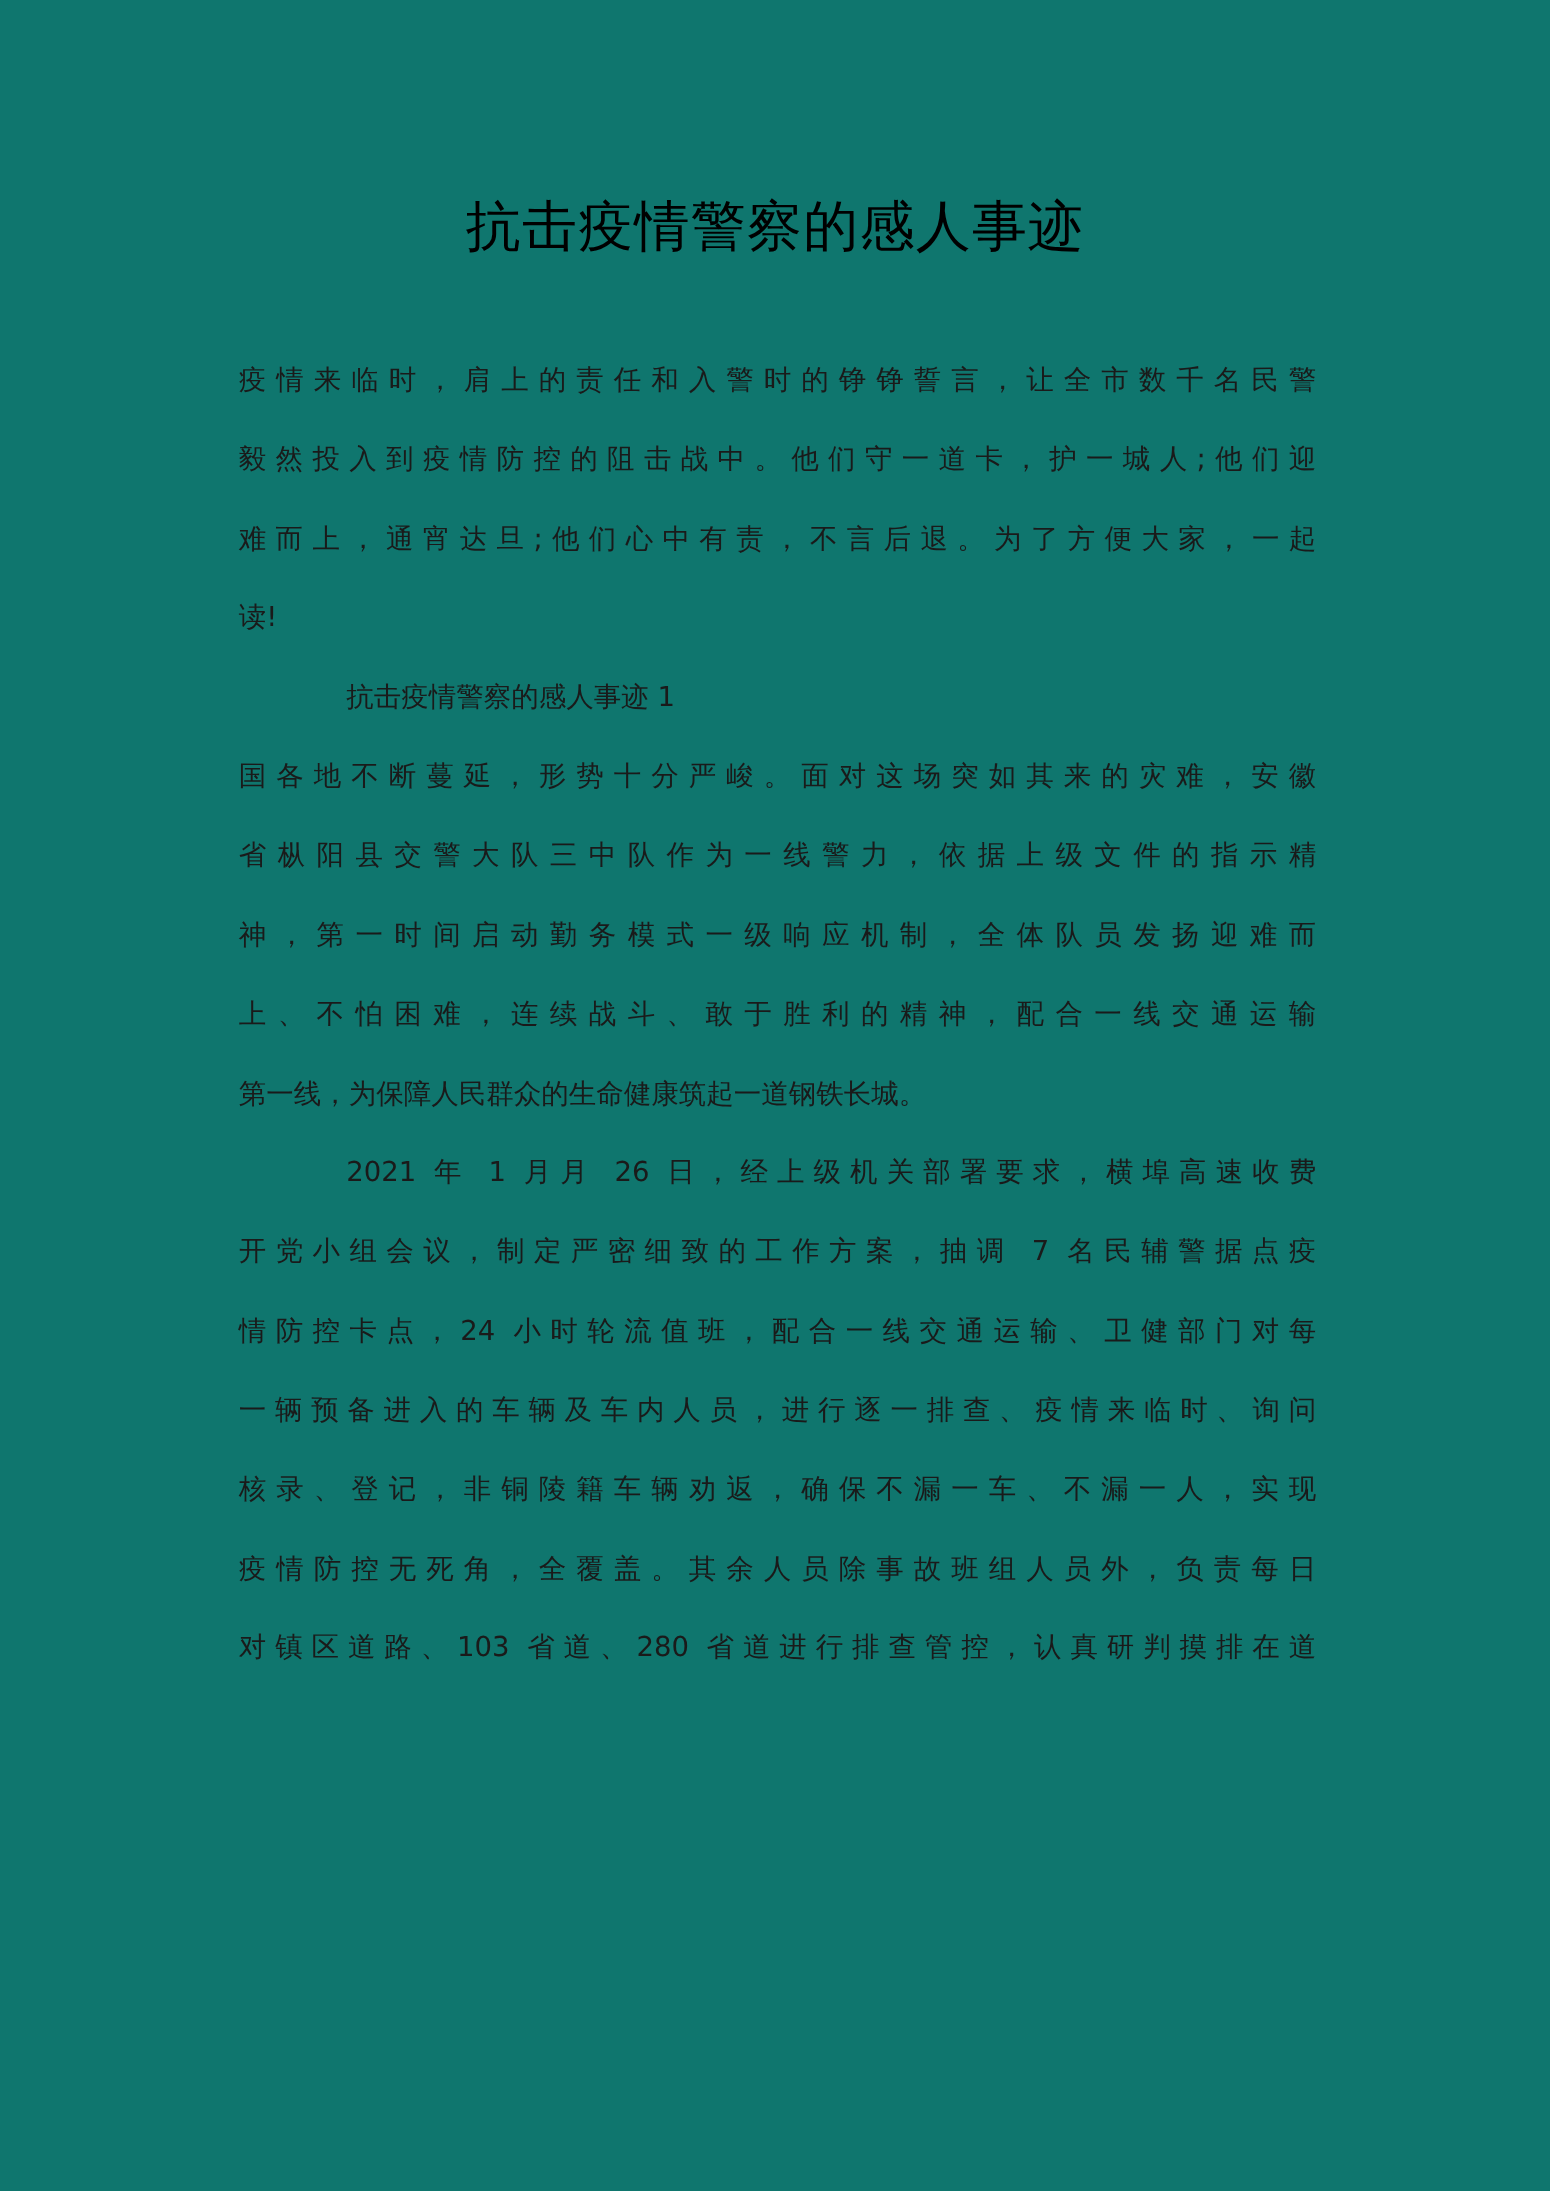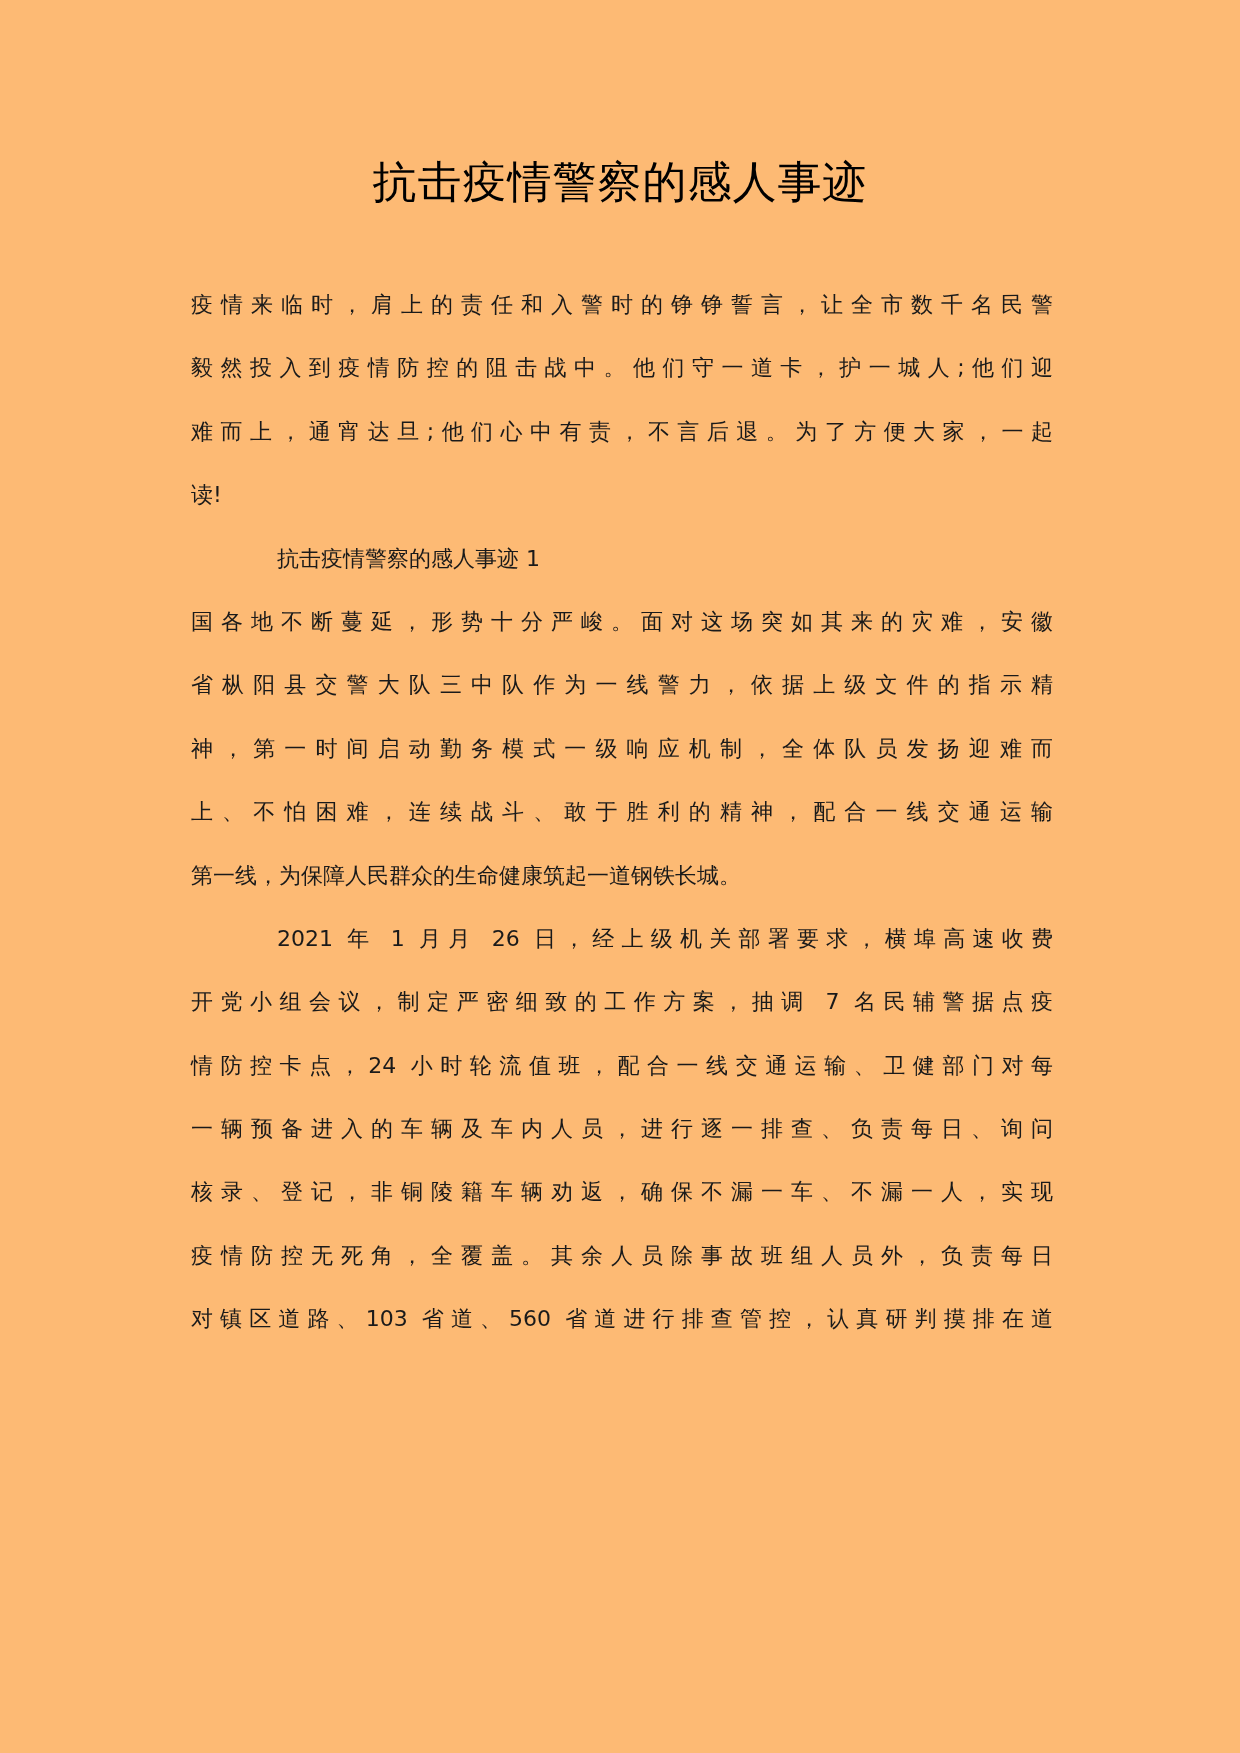--- a/index.html
+++ b/index.html
@@ -13,21 +13,21 @@
       position: relative;
       overflow: hidden;
       color: #111111;
     }
     .page {
       position: absolute;
       left: 0;
       top: 0;
       width: 1240px;
       height: 1753px;
-      background: #fdba74;
+      background: #0f766e;
     }
     .title {
       position: absolute;
       left: 0;
       top: 152px;
       width: 1240px;
       text-align: center;
       font-family: "DejaVu Serif", "Liberation Serif", serif;
       font-size: 44px;
       line-height: 60px;
@@ -72,18 +72,18 @@
       <div class="line last">读!</div>
       <div class="line indent last">抗击疫情警察的感人事迹 1</div>
       <div class="line">国各地不断蔓延，形势十分严峻。面对这场突如其来的灾难，安徽</div>
       <div class="line">省枞阳县交警大队三中队作为一线警力，依据上级文件的指示精</div>
       <div class="line">神，第一时间启动勤务模式一级响应机制，全体队员发扬迎难而</div>
       <div class="line">上、不怕困难，连续战斗、敢于胜利的精神，配合一线交通运输</div>
       <div class="line last">第一线，为保障人民群众的生命健康筑起一道钢铁长城。</div>
       <div class="line indent">2021 年 1 月月 26 日，经上级机关部署要求，横埠高速收费</div>
       <div class="line">开党小组会议，制定严密细致的工作方案，抽调 7 名民辅警据点疫</div>
       <div class="line">情防控卡点，24 小时轮流值班，配合一线交通运输、卫健部门对每</div>
-      <div class="line">一辆预备进入的车辆及车内人员，进行逐一排查、负责每日、询问</div>
+      <div class="line">一辆预备进入的车辆及车内人员，进行逐一排查、疫情来临时、询问</div>
       <div class="line">核录、登记，非铜陵籍车辆劝返，确保不漏一车、不漏一人，实现</div>
       <div class="line">疫情防控无死角，全覆盖。其余人员除事故班组人员外，负责每日</div>
-      <div class="line">对镇区道路、103 省道、560 省道进行排查管控，认真研判摸排在道</div>
+      <div class="line">对镇区道路、103 省道、280 省道进行排查管控，认真研判摸排在道</div>
     </div>
 </div>
 
 </body></html>

